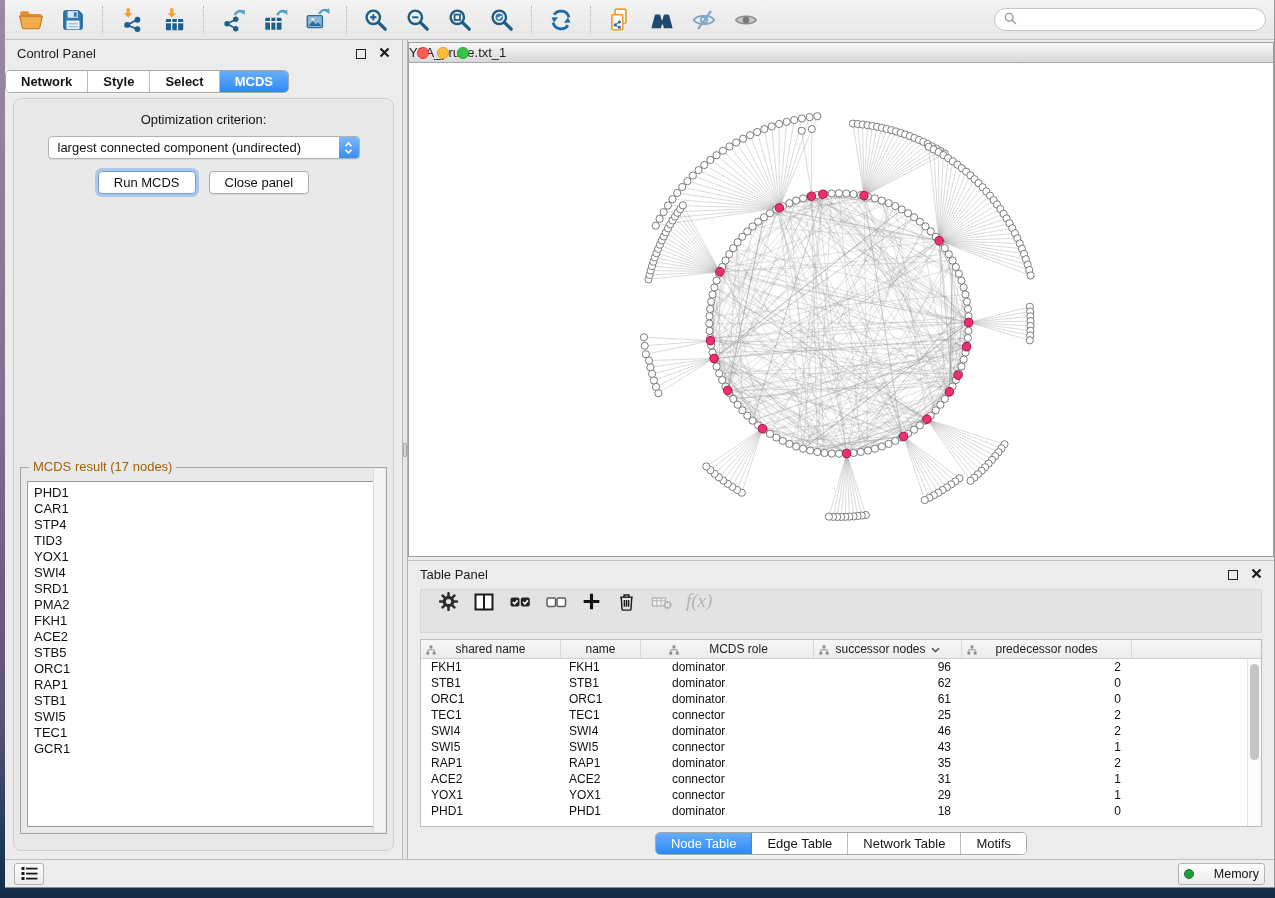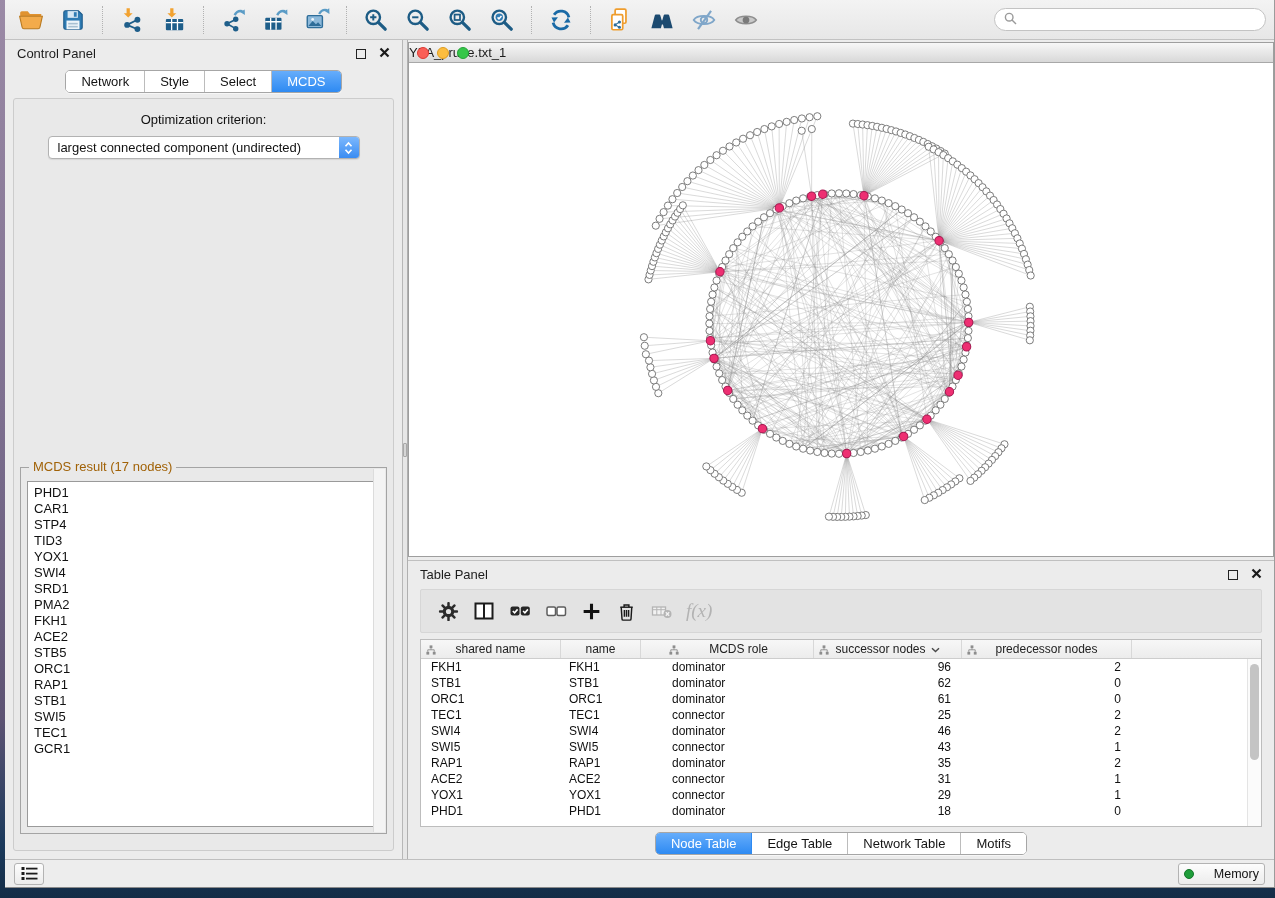--- a/index.html
+++ b/index.html
@@ -25,27 +25,27 @@
     border-radius:12px; display:flex; align-items:center; padding:0 9px; gap:6px;
   }
   #search-box input { border:none; outline:none; flex:1; font:12px "Liberation Sans",sans-serif; background:transparent; }
   
   #content-row { flex:1; display:flex; min-height:0; }
   
   #control-panel { width:397px; flex:none; background:#ececec; display:flex; flex-direction:column; }
   .panel-titlebar { height:27px; flex:none; display:flex; align-items:center; padding:0 12px; font-size:13px; color:#1d1d1d; }
   .panel-ctrls { margin-left:auto; display:flex; align-items:center; gap:13px; }
   .float-box { width:10px; height:10px; border:1.6px solid #222; display:inline-block; }
-  .ctab-row { height:29px; flex:none; display:flex; justify-content:center; align-items:center; }
+  .ctab-row { height:29px; flex:none; display:flex; justify-content:flex-start; align-items:center;font-weight:bold; }
   .seg { display:flex; border:1px solid #a6a6a6; border-radius:5px; overflow:hidden; background:#fff; box-shadow:0 1px 0 rgba(255,255,255,.6); }
   .seg-btn { padding:2px 15px; font-size:13px; color:#141414; background:#fff; border-right:1px solid #bcbcbc; cursor:default; line-height:17px; }
   .seg-btn:last-child { border-right:none; }
   .seg-btn.active { background:linear-gradient(#66adfb,#2e8af2); color:#fff; border-right-color:#2e8af2; }
   .cp-content {
-    flex:1; margin:2px 8px 8px; background:#e9e9e9; border:1px solid #cccccc; border-radius:3px;
+    flex:1; margin:2px 8px 8px; background:#e9e9e9; border:1px solid #cccccc; border-radius:8px;
     display:flex; flex-direction:column; align-items:center; padding-top:13px; position:relative; min-height:0;
   }
   .opt-label { font-size:13px; color:#111; }
   .dropdown {
     margin-top:9px; width:312px; height:23px; background:#fff; border:1px solid #b2b2b2; border-radius:4px;
     display:flex; align-items:center; font-size:13px; padding-left:9px; position:relative; color:#111;
     box-shadow:0 1px 1px rgba(0,0,0,.08);
   }
   .dd-cap { position:absolute; right:0; top:0; bottom:0; width:20px; border-radius:0 3px 3px 0;
     background:linear-gradient(#7cb8fd,#3a8cf2); display:flex; align-items:center; justify-content:center; }
@@ -71,21 +71,21 @@
   .light { width:12px; height:12px; border-radius:50%; }
   .light.red { background:#fa5f57; border:1px solid #dd3b34; }
   .light.yellow { background:#fcbd3f; border:1px solid #de9c1e; }
   .light.green { background:#35c649; border:1px solid #24a437; }
   .net-title { position:absolute; left:0; right:0; text-align:left; font-size:13px; color:#1c1c1c; }
   .net-canvas { flex:1; position:relative; background:#fff; overflow:hidden; }
   .net-canvas svg { position:absolute; inset:0; width:100%; height:100%; }
   
   #table-panel { flex:1; margin-top:3px; background:#ececec; border-top:1px solid #c0c0c0; display:flex; flex-direction:column; min-height:0; }
   .table-toolbar { flex:none; height:44px; margin:1px 12px 6px; background:#e3e3e3; border:1px solid #d6d6d6; border-radius:2px;
-    display:flex; align-items:center; padding:0 16px; gap:12px; }
+    display:flex; align-items:flex-start; padding:0 16px; gap:12px; }
   .tt-icon { display:flex; align-items:center; justify-content:center; }
   .table-wrap { flex:none; height:188px; margin:0 12px; background:#fff; border:1px solid #bdbdbd; position:relative; overflow:hidden; }
   .t-header { display:flex; height:19px; background:linear-gradient(#f7f7f7,#ececec); border-bottom:1px solid #cdcdcd;text-align:right; }
   .th { position:relative; display:flex; align-items:center; justify-content:center; border-right:1px solid #d8d8d8;
     font-size:12px; color:#222; gap:5px; }
   .th .tree-ic { position:absolute; left:5px; top:4px; }
   .th.filler { flex:1; border-right:none; }
   .th:nth-child(1),.td:nth-child(1){ width:140px; }
   .th:nth-child(2),.td:nth-child(2){ width:80px; }
   .th:nth-child(3),.td:nth-child(3){ width:150px;margin-left:23px; }
@@ -284,20 +284,24 @@
       <div class="cp-content">
         <div class="opt-label">Optimization criterion:</div>
         <div class="dropdown">
           <span>largest connected component (undirected)</span>
           <span class="dd-cap">
             <svg width="9" height="14" viewBox="0 0 9 14">
                 <path d="M1.5 5.3L4.5 2l3 3.3" stroke="#fff" stroke-width="1.6" fill="none"></path>
                 <path d="M1.5 8.7l3 3.3 3-3.3" stroke="#fff" stroke-width="1.6" fill="none"></path>
               </svg>
           </span>
+        </div>
+        <div class="btn-row">
+          <div class="mac-btn focused">Run MCDS</div>
+          <div class="mac-btn">Close panel</div>
         </div>
         <div class="result-box">
           <span class="result-legend">MCDS result (17 nodes)</span>
           <div class="result-list" id="mcds-list">
               <div class="mcds-item">PHD1</div>
               <div class="mcds-item">CAR1</div>
               <div class="mcds-item">STP4</div>
               <div class="mcds-item">TID3</div>
               <div class="mcds-item">YOX1</div>
               <div class="mcds-item">SWI4</div>

